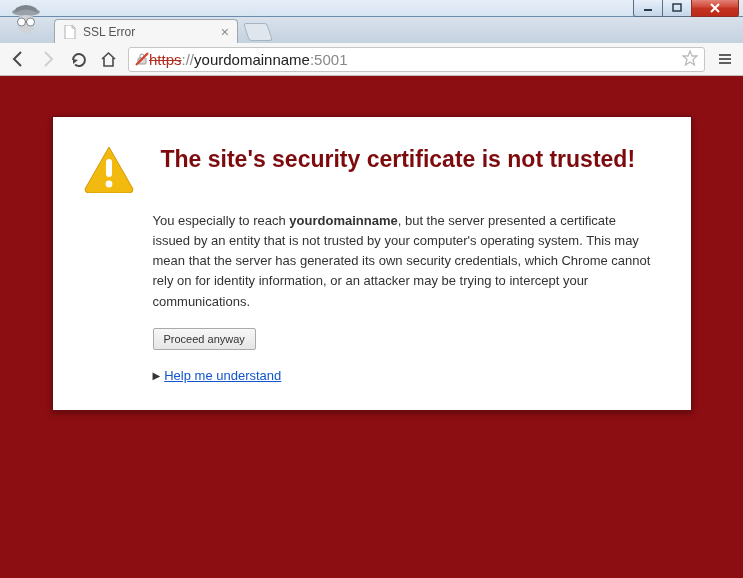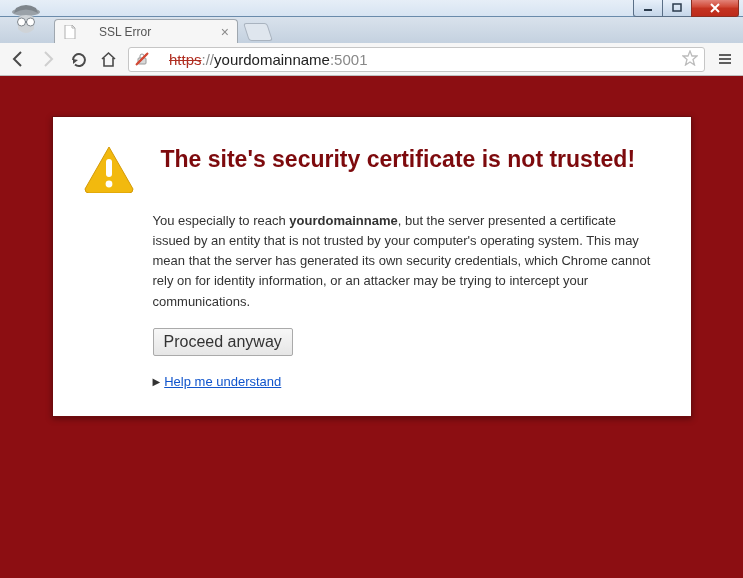--- a/index.html
+++ b/index.html
@@ -48,21 +48,21 @@
   .tab {
     height: 24px;
     min-width: 184px;
     background: #f6f6f6;
     border: 1px solid #9fa7af;
     border-bottom: none;
     border-top-left-radius: 4px; border-top-right-radius: 4px;
     display: flex; align-items: center;
     padding: 0 8px;
     font-size: 12px; color: #555;
-    gap: 22px;
+    gap: 6px;
     position: relative;
   }
   .tab .tab-close { margin-left: auto; color: #8a8a8a; font-size: 14px; line-height: 1; }
   .tab .file-icon { width: 14px; height: 14px; display:flex; align-items:center; justify-content:center; }
   .newtab {
     width: 24px; height: 18px;
     background: #dfe6ee;
     border: 1px solid #a9b3bf;
     border-radius: 3px;
     margin-left: 8px; margin-bottom: 2px;
@@ -85,21 +85,21 @@
   }
   .tool-icon.disabled { color: #c6c6c6; }
   .omnibox {
     flex: 1;
     height: 25px;
     border: 1px solid #c6c6c6;
     border-radius: 3px;
     background: #fff;
     display: flex; align-items: center;
     padding: 0 6px;
-    gap: 20px;
+    gap: 0;
     font-size: 15px;
     font-family: Arial, sans-serif;
   }
   .omnibox .lock-err {
     position: relative;
     width: 14px; height: 14px;
   }
   .omnibox .url { color: #222; }
   .omnibox .url .https { color: #b02e21; text-decoration: line-through; }
   .omnibox .url .dim { color: #888; }
@@ -137,21 +137,21 @@
   }
   .card-body {
     margin-left: 70px;
     color: #333;
     font-size: 13px;
     line-height: 1.55;
   }
   .card-body p { margin-bottom: 16px; }
   .btn-row { display: flex; gap: 10px; margin-bottom: 16px; }
   .btn {
-    font-size: 16px;
+    font-size: 11px;
     padding: 4px 10px;
     background: linear-gradient(#f7f7f7, #e6e6e6);
     border: 1px solid #aaa;
     border-radius: 2px;
     color: #333;
     cursor: pointer;
   }
   .help-row { display: flex; align-items: center; gap: 4px; font-size: 13px; }
   .help-row .tri { font-size: 10px; color: #333; }
   .help-row a { color: #1155cc; text-decoration: underline; cursor: pointer; }

